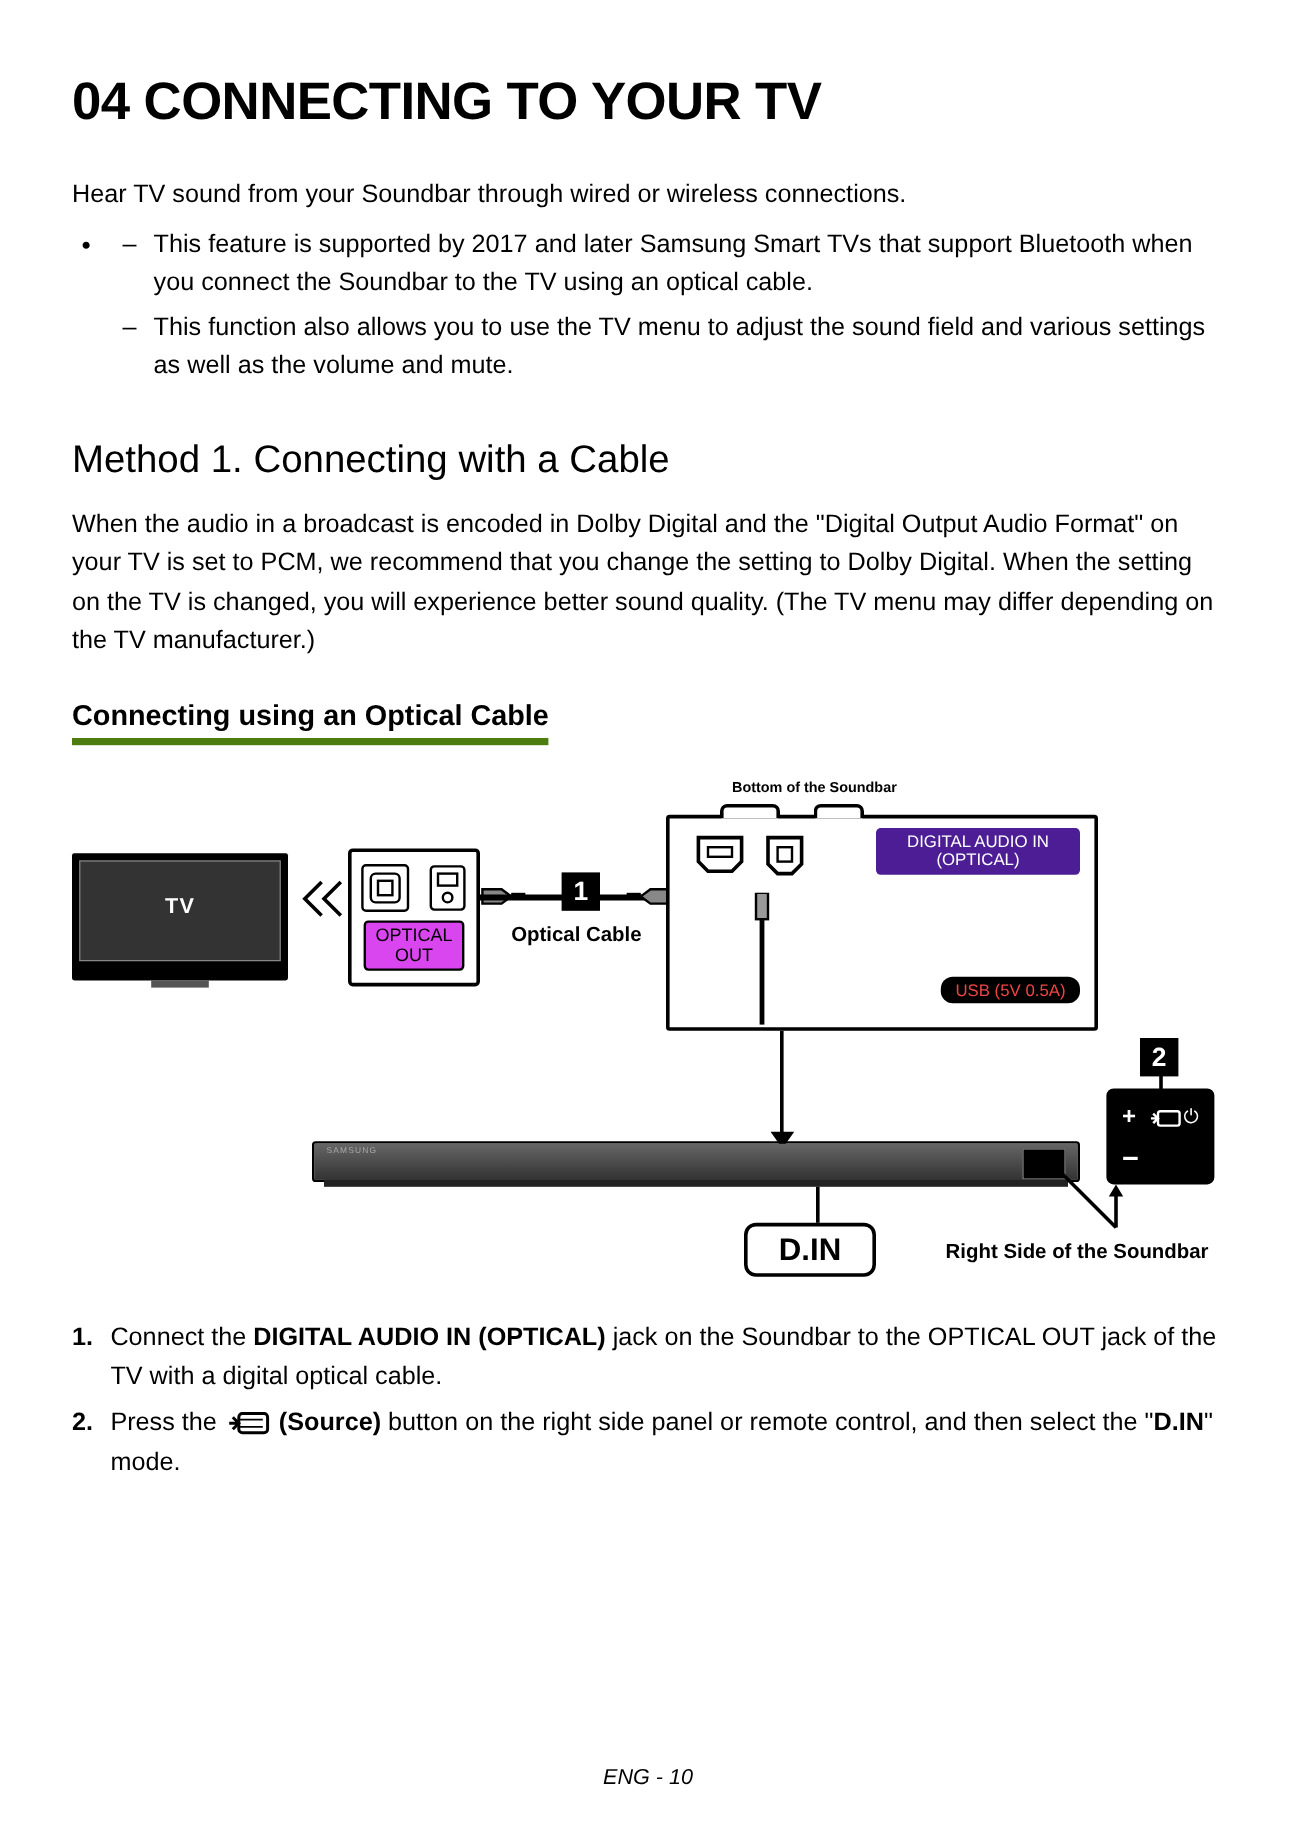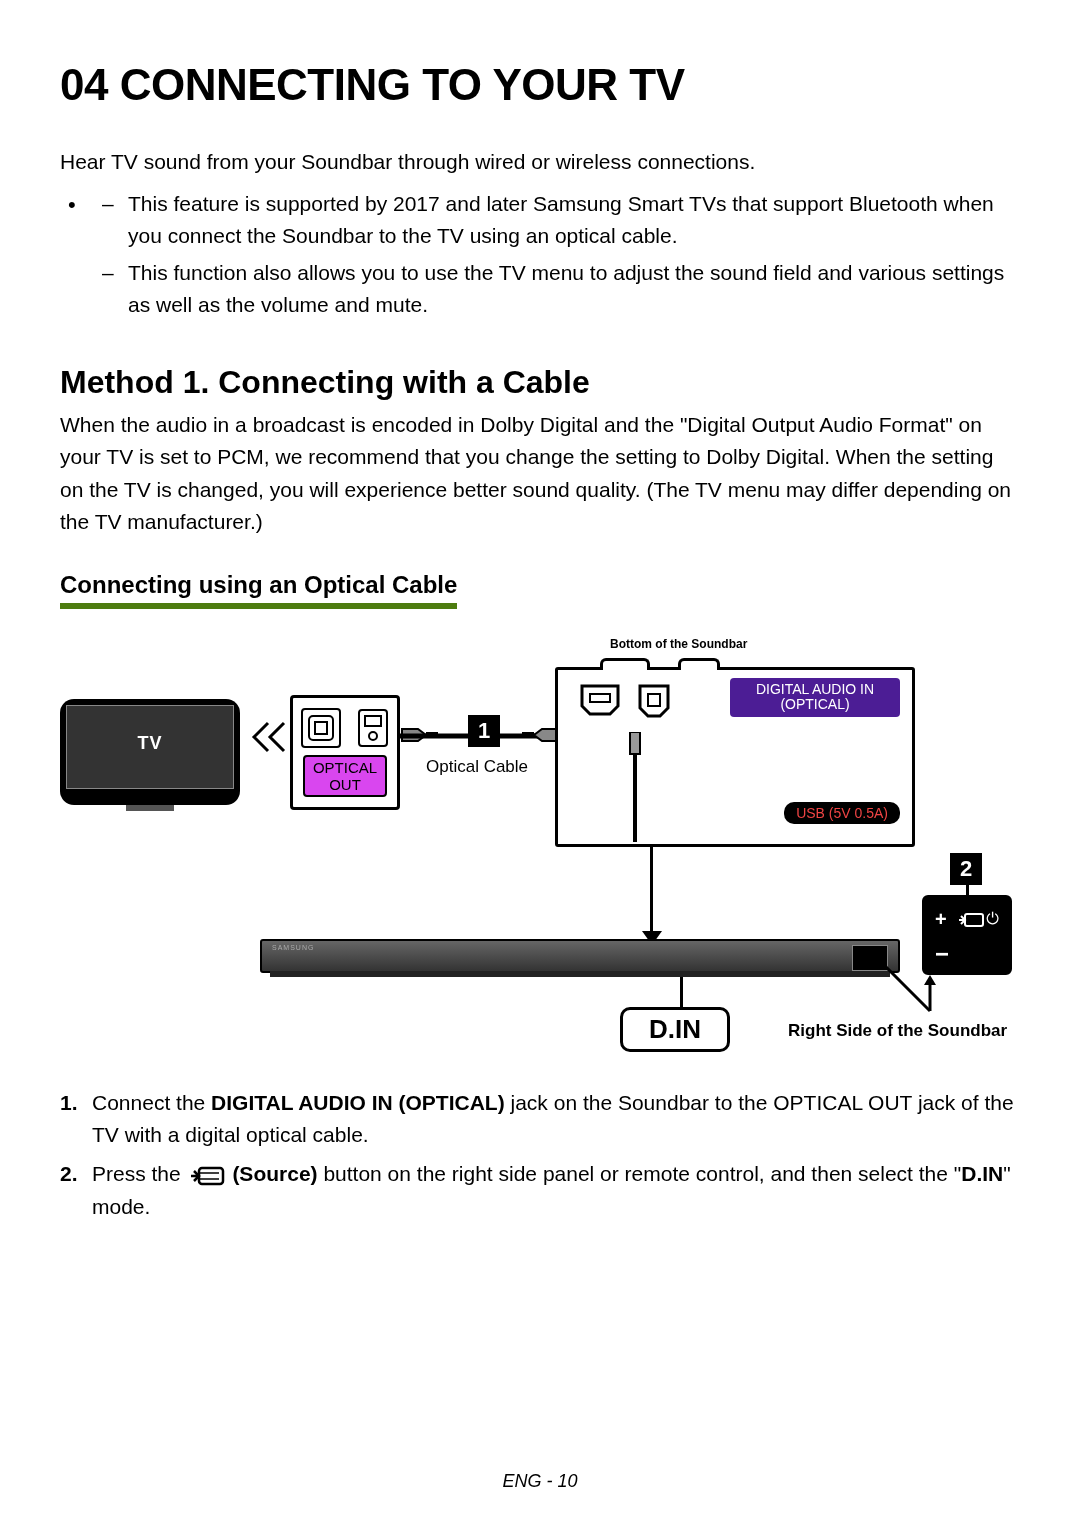--- a/index.html
+++ b/index.html
@@ -54,23 +54,23 @@
       line-height: 1.55;
       margin-bottom: 4px;
     }
     ul.dash-list > li::before {
       content: "–";
       position: absolute;
       left: -26px;
     }
     .method-heading {
       font-size: 32px;
-      font-weight: 700;
+      font-weight: 400;
       margin-top: 42px;
-      margin-bottom: 8px;
+      margin-bottom: 20px;
     }
     .method-desc {
       font-size: 21px;
       line-height: 1.55;
       margin-bottom: 32px;
     }
     .sub-heading {
       font-size: 24px;
       font-weight: 900;
       display: inline-block;
@@ -92,21 +92,21 @@
       font-weight: 900;
     }
     
     .tv-body {
       position: absolute;
       top: 62px;
       left: 0;
       width: 180px;
       height: 106px;
       background: #000;
-      border-radius: 14px;
+      border-radius: 2px;
     }
     .tv-screen {
       position: absolute;
       top: 6px;
       left: 6px;
       right: 6px;
       bottom: 16px;
       background: #333;
       border: 1px solid #888;
     }
@@ -209,21 +209,21 @@
       font-weight: 900;
       font-size: 22px;
       text-align: center;
       line-height: 32px;
     }
     .optical-cable-label {
       position: absolute;
       top: 120px;
       left: 366px;
       font-size: 17px;
-      font-weight: 400;
+      font-weight: 700;
     }
     
     .soundbar-bottom {
       position: absolute;
       top: 30px;
       left: 495px;
       width: 360px;
       height: 180px;
       border: 3px solid #000;
       border-radius: 3px;

